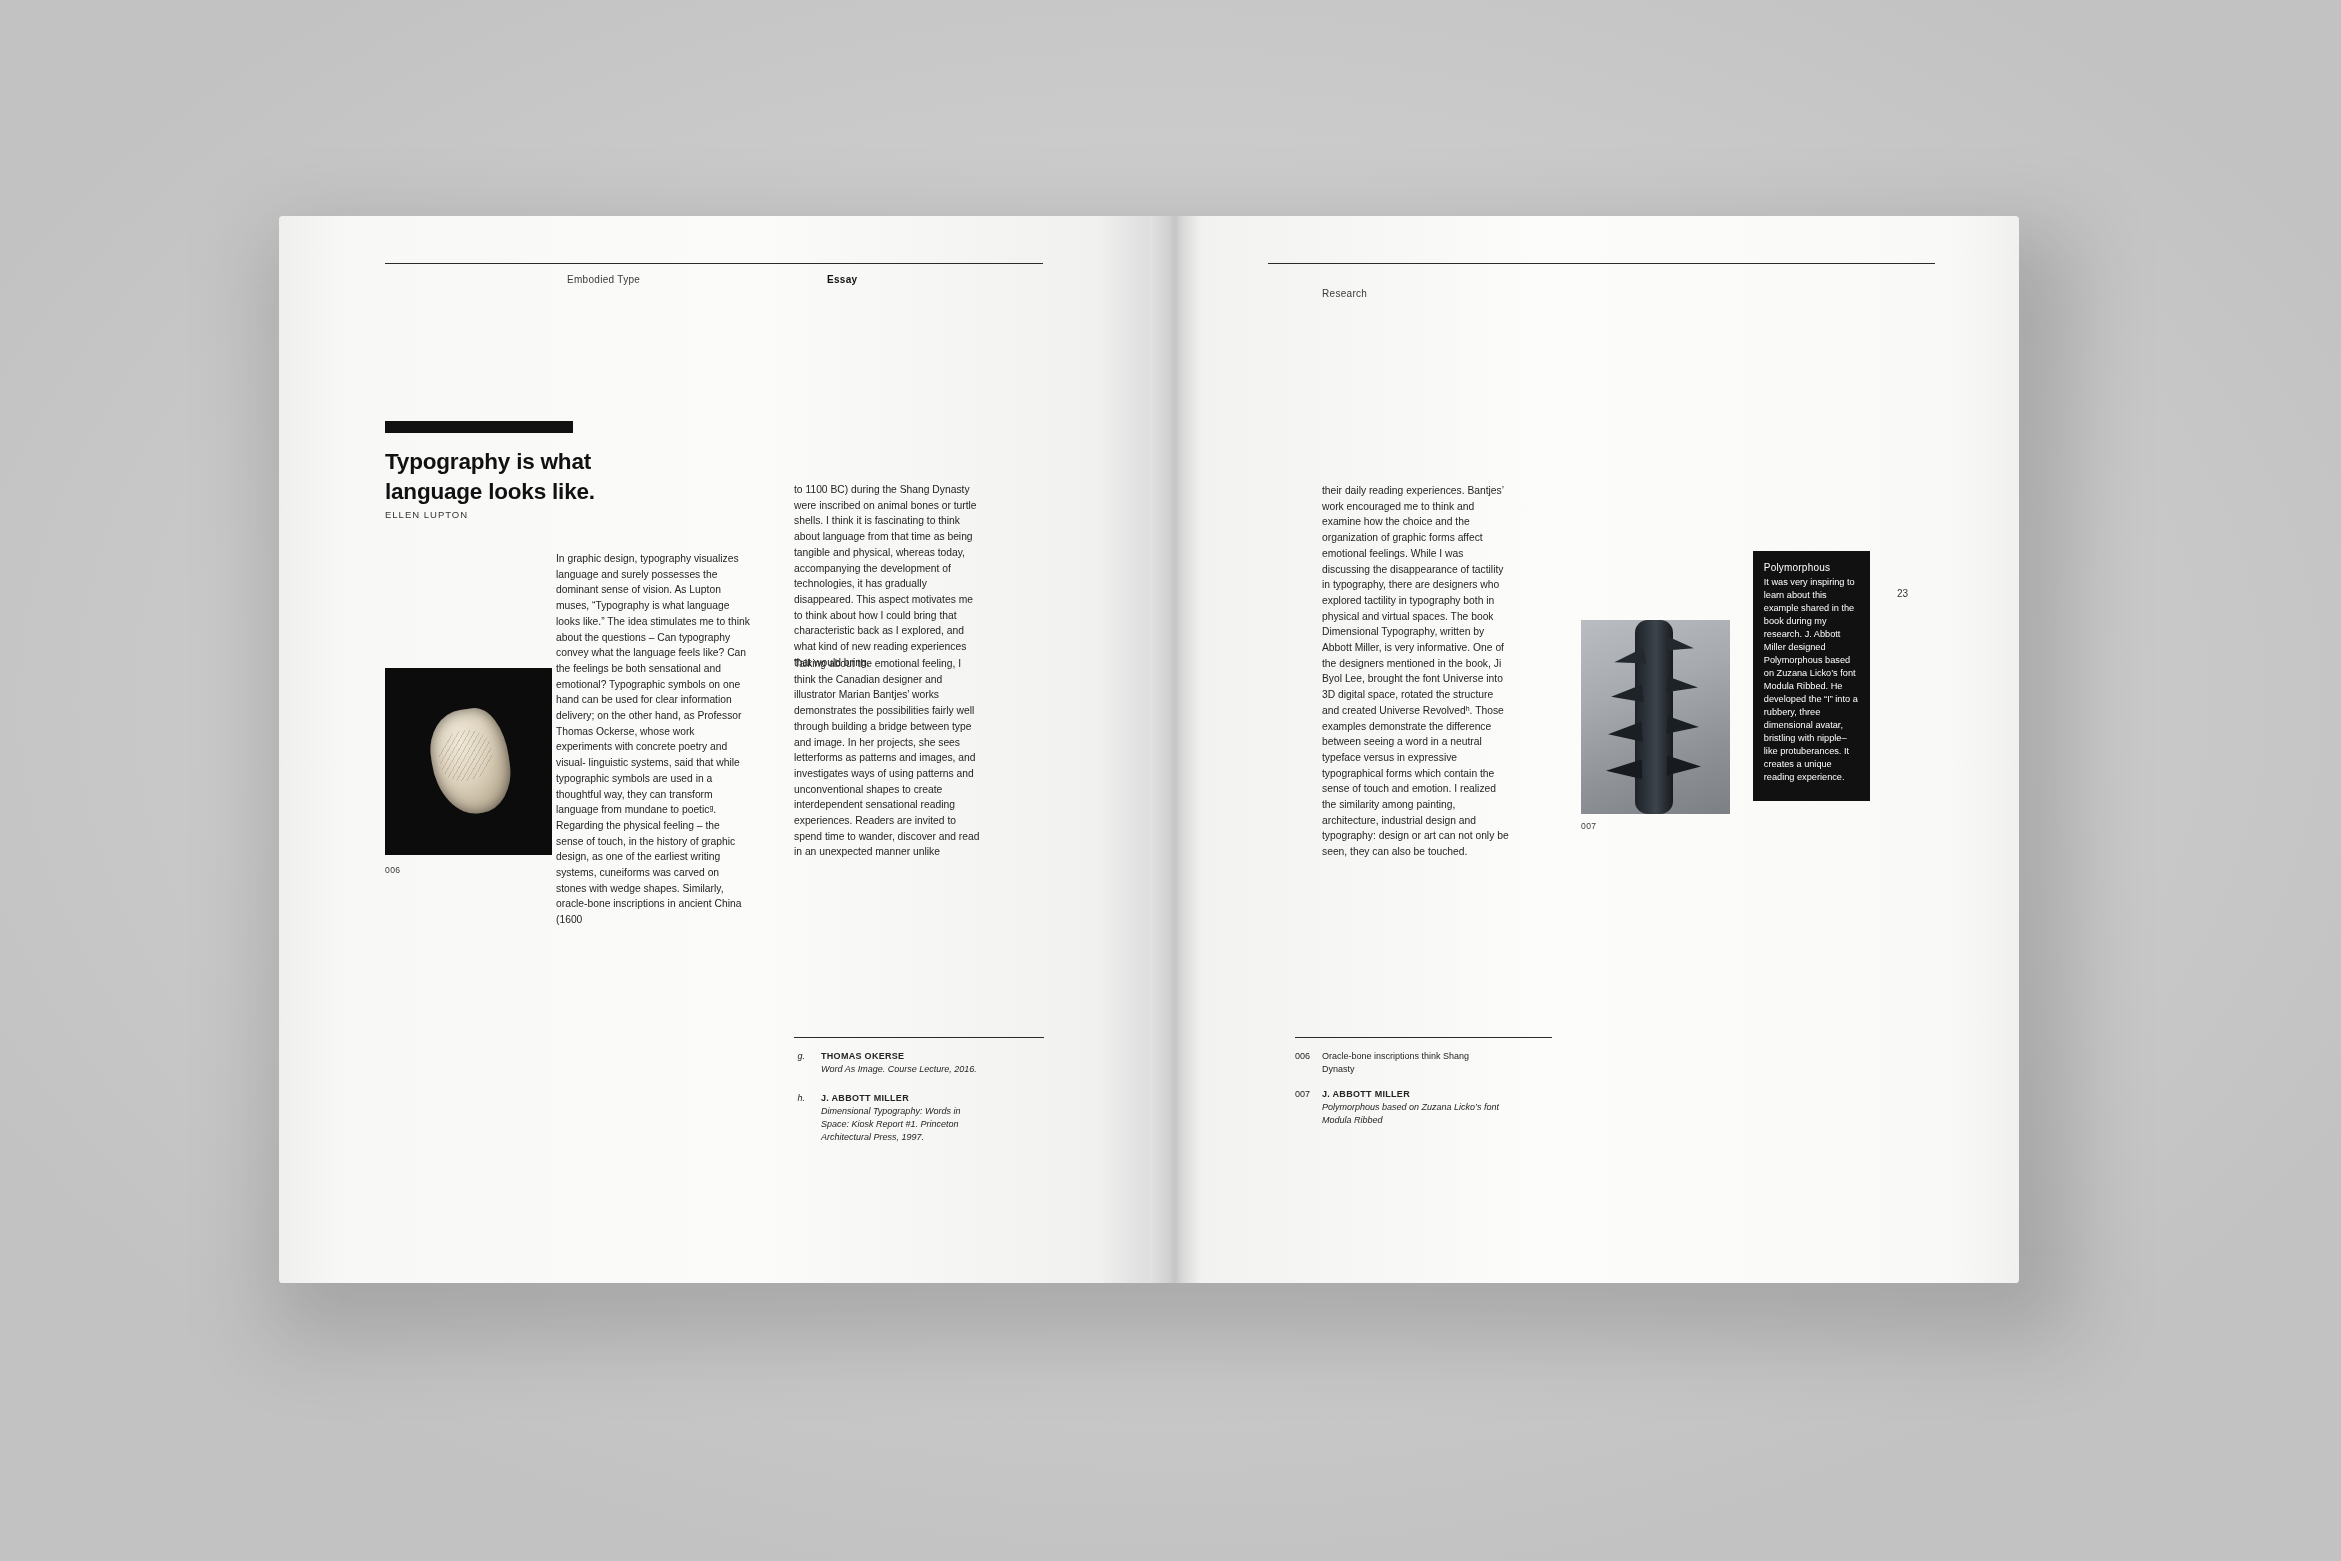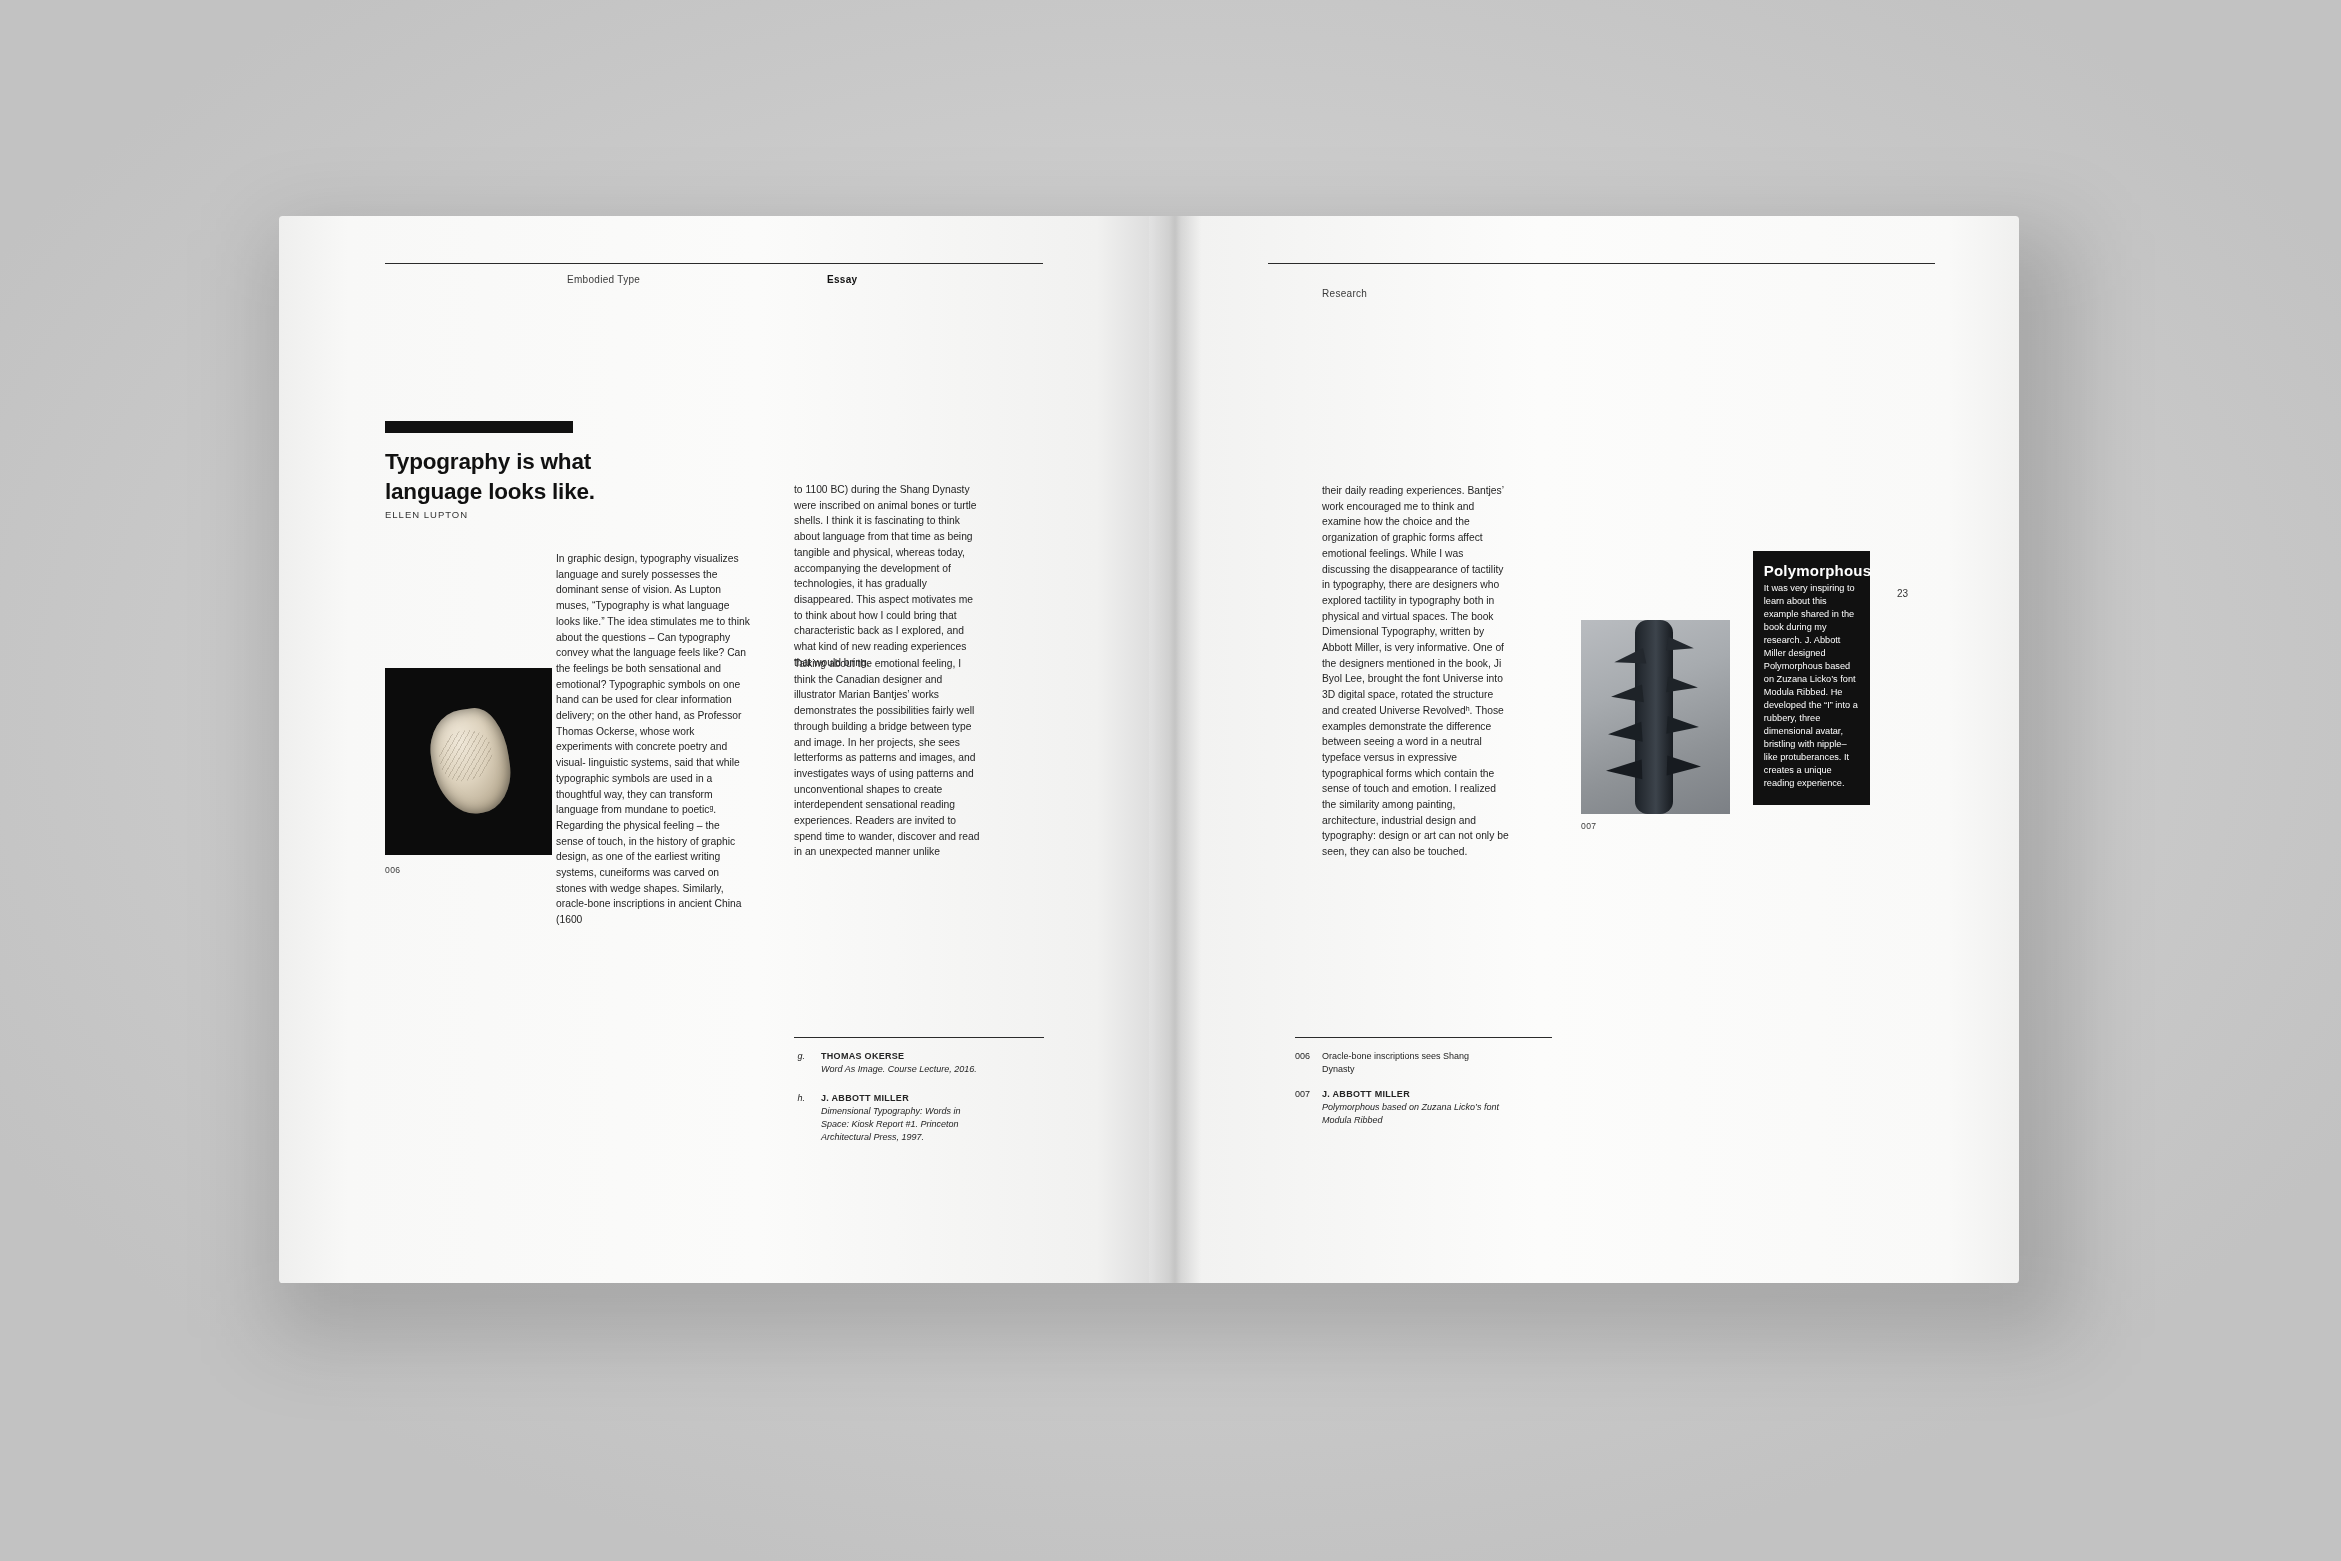--- a/index.html
+++ b/index.html
@@ -168,22 +168,22 @@
   }
   .fn b { font-weight: bold; letter-spacing: 0.3px; }
   .fn i { font-style: italic; text-align: right; }
 
   .sidebar-black {
     position: absolute;
     background: #111111;
     color: #ffffff;
   }
   .sidebar-black .sb-title {
-    font-size: 15px;
-    font-weight: bold;
+    font-size: 10px;
+    font-weight: normal;
     letter-spacing: 0.2px;
     margin: 0 0 3.6px 0;
   }
   .sidebar-black .sb-body {
     font-size: 9.2px;
     line-height: 13px;
   }
 
   .pagenum {
     position: absolute;
@@ -306,21 +306,21 @@
       <div class="sidebar-black" style="left:604px; top:335px; width:95px; min-height:225px; padding:10.8px 10.8px 14.4px 10.8px;">
         <div class="sb-title">Polymorphous</div>
         <div class="sb-body">It was very inspiring to learn about this example shared in the book during my research. J. Abbott Miller designed Polymorphous based on Zuzana Licko’s font Modula Ribbed. He developed the “I” into a rubbery, three dimensional avatar, bristling with nipple–like protuberances. It creates a unique reading experience.</div>
       </div>
 
       <div class="pagenum" style="left:748px; top:372px;">23</div>
 
       <div class="fn-rule" style="left:146px; top:821px; width:257px;"></div>
       <div class="fn" style="left:173px; top:834px; width:180px;">
         <span class="num">006</span>
-        <span>Oracle-bone inscriptions sees Shang Dynasty</span>
+        <span>Oracle-bone inscriptions think Shang Dynasty</span>
       </div>
       <div class="fn" style="left:173px; top:872px; width:180px;">
         <span class="num">007</span>
         <b>J. ABBOTT MILLER</b><br>
         <i>Polymorphous based on Zuzana Licko’s font Modula Ribbed</i>
       </div>
     </div>
 
     <div class="gutter"></div>
   </div>

